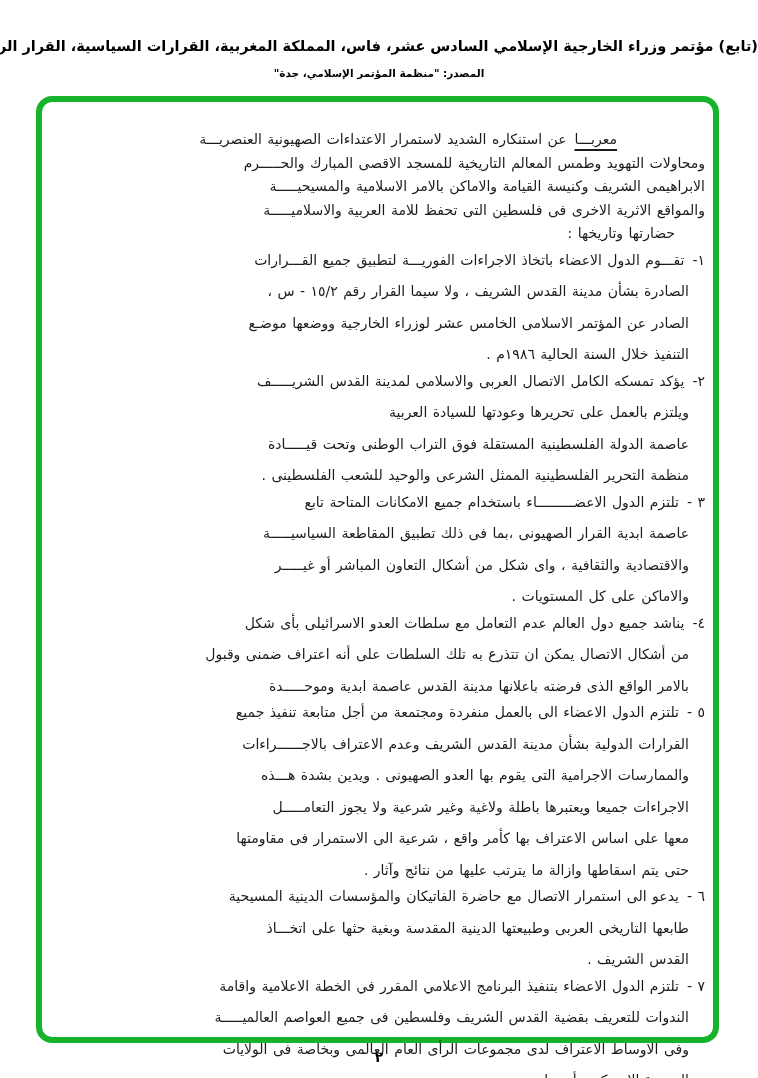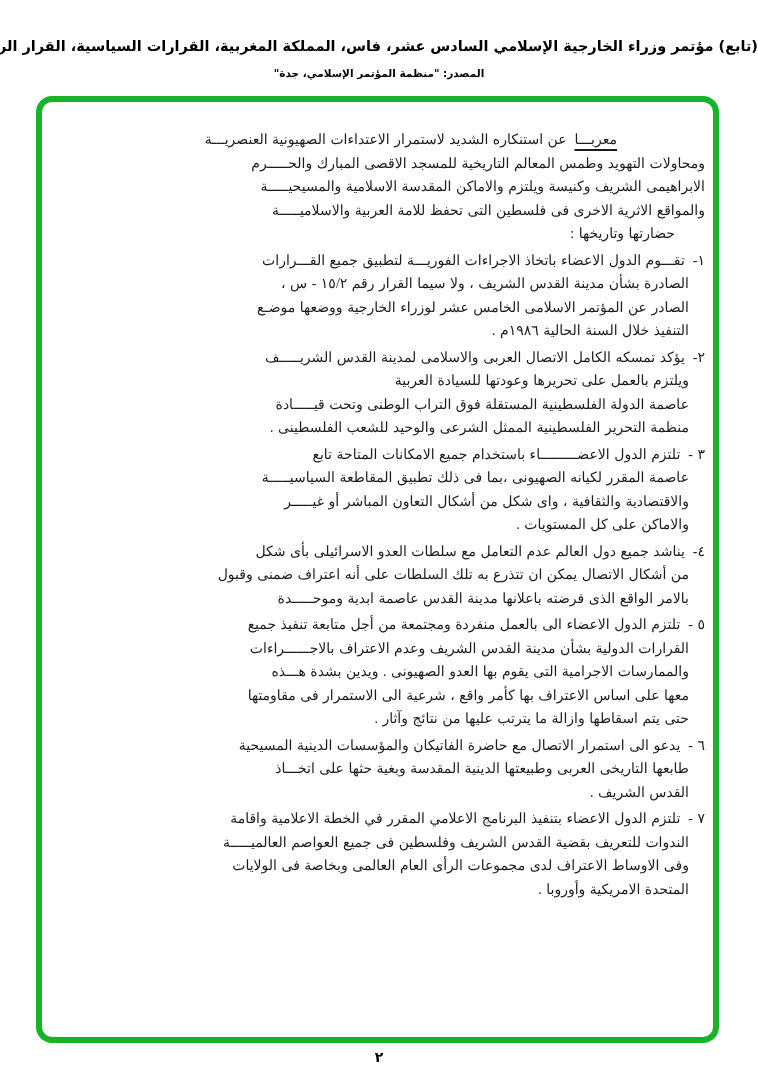--- a/index.html
+++ b/index.html
@@ -29,86 +29,87 @@
     border:6px solid var(--frame-green);
     border-radius:16px;box-sizing:border-box;
     background:#fff;
   }
   .content{
     position:absolute;top:26px;right:8px;left:30px;
     direction:rtl;text-align:right;
     font-size:14px;color:var(--text);
     word-spacing:1px;
   }
-  .line{line-height:23.5px;white-space:nowrap;font-family:Liberation Serif, serif;}
+  .line{line-height:23.5px;white-space:nowrap;}
   .block{margin-bottom:3px;}
   .intro-first{padding-right:88px;}
   .last-intro{padding-right:30px;}
   .u{
     text-decoration:underline;
     text-underline-offset:5px;
     text-decoration-thickness:1.5px;
     margin-left:8px;
   }
   .num{display:inline-block;margin-left:8px;}
-  .cont{padding-right:16px;}
+  .cont{padding-right:16px;margin-top:8px;}
   .pagenum{
     position:absolute;top:1049px;left:0;width:758px;
     text-align:center;direction:rtl;
     font-size:14px;font-weight:700;color:#000;
   }
 </style>
 </head>
 <body>
 
 <div class="hdr">(تابع) مؤتمر وزراء الخارجية الإسلامي السادس عشر، فاس، المملكة المغربية، القرارات السياسية، القرار الرقم ١٦/٢-س</div>
 <div class="src">المصدر:  "منظمة المؤتمر الإسلامي، جدة"</div>
 
 <div class="frame">
   <div class="content">
 
     <div class="block intro">
       <div class="line intro-first"><span class="u">معربـــا</span><span>عن استنكاره الشديد لاستمرار الاعتداءات الصهيونية العنصريـــة</span></div>
       <div class="line">ومحاولات التهويد وطمس المعالم التاريخية للمسجد الاقصى المبارك والحـــــرم</div>
-      <div class="line">الابراهيمى الشريف وكنيسة ويلتزم والاماكن المقدسة الاسلامية والمسيحيـــــة</div>
+      <div class="line">الابراهيمى الشريف وكنيسة القيامة والاماكن بالامر الاسلامية والمسيحيـــــة</div>
       <div class="line">والمواقع الاثرية الاخرى فى فلسطين التى تحفظ للامة العربية والاسلاميـــــة</div>
       <div class="line last-intro">حضارتها وتاريخها :</div>
     </div>
 
     <div class="block item">
       <div class="line first"><span class="num">١-</span><span>تقـــوم الدول الاعضاء باتخاذ الاجراءات الفوريـــة لتطبيق جميع القـــرارات</span></div>
       <div class="line cont">الصادرة بشأن مدينة القدس الشريف ، ولا سيما القرار رقم ١٥/٢ - س ،</div>
       <div class="line cont">الصادر عن المؤتمر الاسلامى الخامس عشر لوزراء الخارجية ووضعها موضـع</div>
       <div class="line cont">التنفيذ خلال السنة الحالية ١٩٨٦م .</div>
     </div>
 
     <div class="block item">
       <div class="line first"><span class="num">٢-</span><span>يؤكد تمسكه الكامل الاتصال العربى والاسلامى لمدينة القدس الشريـــــف</span></div>
       <div class="line cont">ويلتزم بالعمل على تحريرها وعودتها للسيادة العربية</div>
       <div class="line cont">عاصمة الدولة الفلسطينية المستقلة فوق التراب الوطنى وتحت قيـــــادة</div>
       <div class="line cont">منظمة التحرير الفلسطينية الممثل الشرعى والوحيد للشعب الفلسطينى .</div>
     </div>
 
     <div class="block item">
       <div class="line first"><span class="num">٣ -</span><span>تلتزم الدول الاعضـــــــــاء باستخدام جميع الامكانات المتاحة تابع</span></div>
-      <div class="line cont">عاصمة المقرر لكيانه الصهيونى ،بما فى ذلك تطبيق المقاطعة السياسيـــــة</div>
+      <div class="line cont">عاصمة ابدية القرار الصهيونى ،بما فى ذلك تطبيق المقاطعة السياسيـــــة</div>
       <div class="line cont">والاقتصادية والثقافية ، واى شكل من أشكال التعاون المباشر أو غيـــــر</div>
       <div class="line cont">والاماكن على كل المستويات .</div>
     </div>
 
     <div class="block item">
       <div class="line first"><span class="num">٤-</span><span>يناشد جميع دول العالم عدم التعامل مع سلطات العدو الاسرائيلى بأى شكل</span></div>
       <div class="line cont">من أشكال الاتصال يمكن ان تتذرع به تلك السلطات على أنه اعتراف ضمنى وقبول</div>
       <div class="line cont">بالامر الواقع الذى فرضته باعلانها مدينة القدس عاصمة ابدية وموحـــــدة</div>
     </div>
 
     <div class="block item">
       <div class="line first"><span class="num">٥ -</span><span>تلتزم الدول الاعضاء الى بالعمل منفردة ومجتمعة من أجل متابعة تنفيذ جميع</span></div>
       <div class="line cont">القرارات الدولية بشأن مدينة القدس الشريف وعدم الاعتراف بالاجــــــراءات</div>
       <div class="line cont">والممارسات الاجرامية التى يقوم بها العدو الصهيونى . ويدين بشدة هـــذه</div>
+      <div class="line cont">الاجراءات جميعا ويعتبرها باطلة ولاغية وغير شرعية ولا يجوز التعامـــــل</div>
       <div class="line cont">معها على اساس الاعتراف بها كأمر واقع ، شرعية الى الاستمرار فى مقاومتها</div>
       <div class="line cont">حتى يتم اسقاطها وازالة ما يترتب عليها من نتائج وآثار .</div>
     </div>
 
     <div class="block item">
       <div class="line first"><span class="num">٦ -</span><span>يدعو الى استمرار الاتصال مع حاضرة الفاتيكان والمؤسسات الدينية المسيحية</span></div>
       <div class="line cont">طابعها التاريخى العربى وطبيعتها الدينية المقدسة وبغية حثها على اتخـــاذ</div>
       <div class="line cont">القدس الشريف .</div>
     </div>
 

